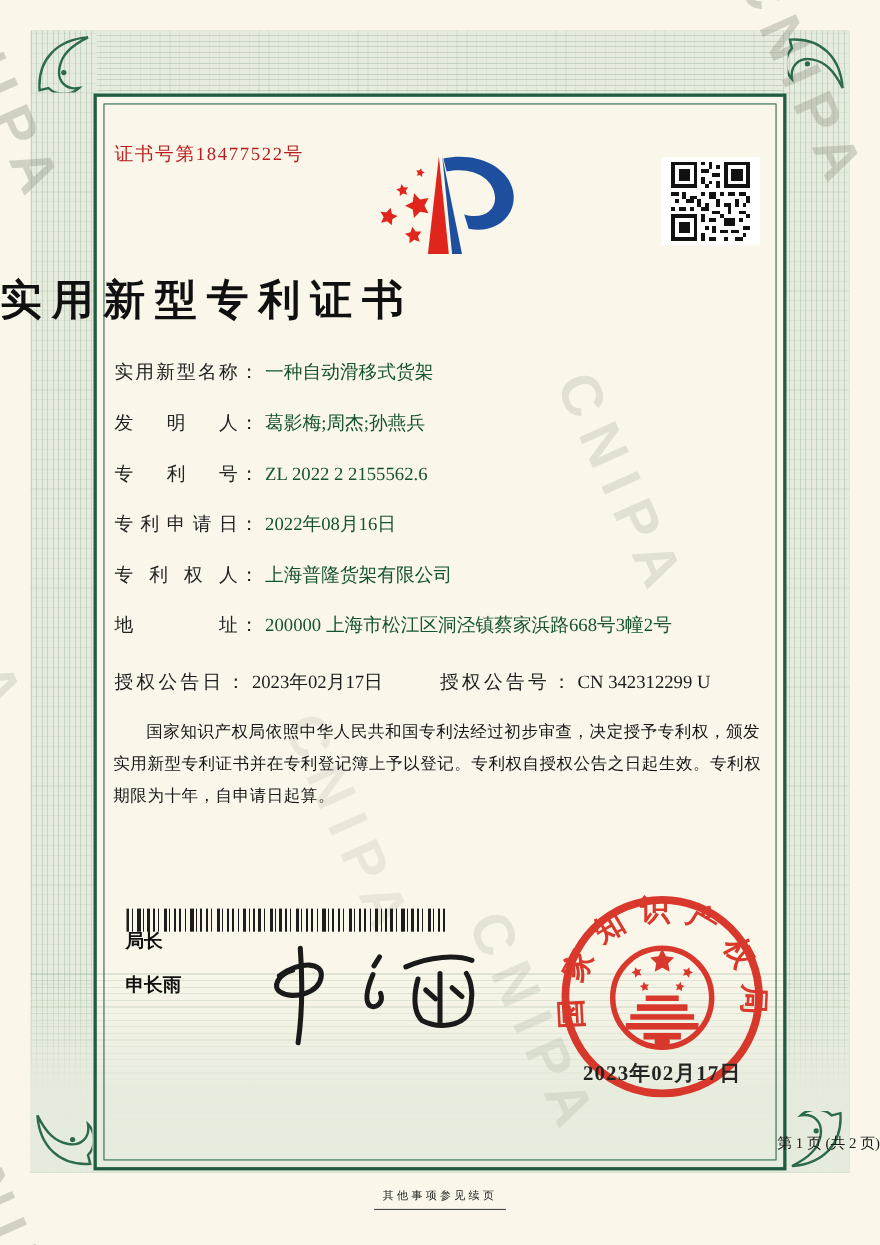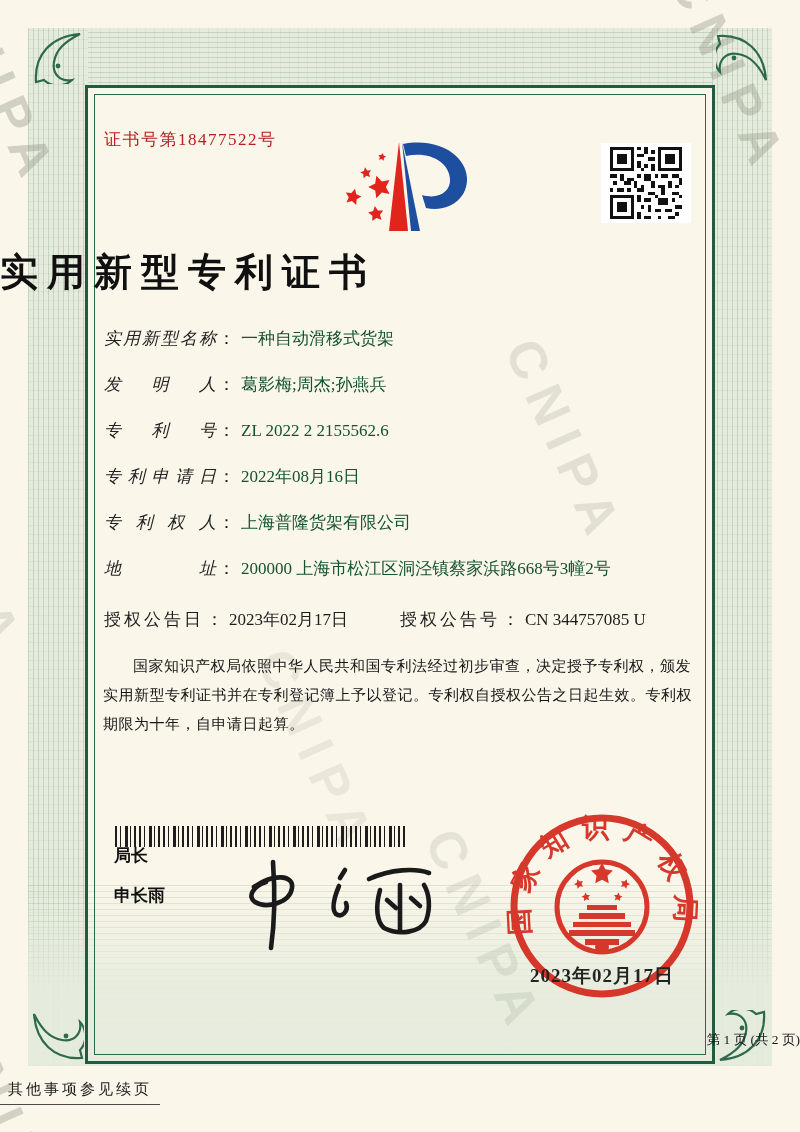--- a/index.html
+++ b/index.html
@@ -46,21 +46,21 @@
 
   .logo { position:absolute; left:333px; top:136px; }
   .qr-box { position:absolute; left:601px; top:143px; width:90px; height:80px; background:#fff;
             display:flex; align-items:center; justify-content:center; }
 
   .title { position:absolute; left:0; top:247px; width:800px; text-align:left;
            font-size:38px; font-weight:bold; letter-spacing:9px; color:#101010; }
 
   .fields { position:absolute; left:104px; top:326px; width:600px; font-size:17px; }
   .frow { line-height:26px; margin-bottom:20px; white-space:nowrap; }
-  .flabel { display:inline-block; width:112px; text-align:justify; text-align-last:justify; color:#222;font-style:italic; }
+  .flabel { display:inline-block; width:112px; text-align:justify; text-align-last:justify; color:#222; }
   .colon { padding:0 6px 0 2px; }
   .fvalue { color:#14532d; }
 
   .grant-row { position:absolute; left:104px; top:608px; width:600px; font-size:17px; white-space:nowrap; }
   .grant-no { position:absolute; left:296px; top:0; white-space:nowrap; }
   .glabel { letter-spacing:3px; }
 
   .paras { position:absolute; left:103px; top:652px; width:600px; font-size:15px;
            line-height:29px; color:#161616; }
   .paras p { text-indent:2em; letter-spacing:0.5px; }
@@ -75,21 +75,21 @@
 
   .signer { position:absolute; left:114px; top:844px; font-family:"Liberation Sans",sans-serif;
             font-size:17px; font-weight:bold; color:#111; }
   .signer .name { margin-top:17px; }
   .signature { position:absolute; left:228px; top:856px; }
 
   .seal { position:absolute; left:506px; top:810px; }
 
   .page-footer { position:absolute; left:0; top:1031px; width:800px; text-align:right;
                  font-size:13.5px; color:#1a1a1a; }
-  .cont-note { position:absolute; left:0; top:1080px; width:800px; text-align:left; font-size:15px; }
+  .cont-note { position:absolute; left:0; top:1080px; width:800px; text-align:center; font-size:10px; }
   .cont-note span { display:inline-block; padding:0 8px 5px; border-bottom:1px solid #4a4a4a;
                     letter-spacing:3px; color:#1a1a1a; }
 </style>
 </head>
 <body>
 
 <div class="outer-line"></div>
 <div class="band h band-top"></div>
 <div class="band v band-left"></div>
 <div class="band v band-right"></div>
@@ -223,21 +223,21 @@
     <div class="frow">
       <span class="flabel">专利权人</span><span class="colon">：</span><span class="fvalue">上海普隆货架有限公司</span>
     </div>
     <div class="frow">
       <span class="flabel">地址</span><span class="colon">：</span><span class="fvalue">200000 上海市松江区洞泾镇蔡家浜路668号3幢2号</span>
     </div>
   </div>
 
   <div class="grant-row">
     <span class="glabel">授权公告日</span><span class="colon">：</span><span>2023年02月17日</span>
-    <span class="grant-no"><span class="glabel">授权公告号</span><span class="colon">：</span><span>CN 344757085 U</span></span>
+    <span class="grant-no"><span class="glabel">授权公告号</span><span class="colon">：</span><span>CN 342312299 U</span></span>
   </div>
 
   <div class="paras">
     <p>国家知识产权局依照中华人民共和国专利法经过初步审查，决定授予专利权，颁发实用新型专利证书并在专利登记簿上予以登记。专利权自授权公告之日起生效。专利权期限为十年，自申请日起算。</p>
   </div>
 
   <div class="barcode"></div>
 
   <div class="signer">
     <div>局长</div>

